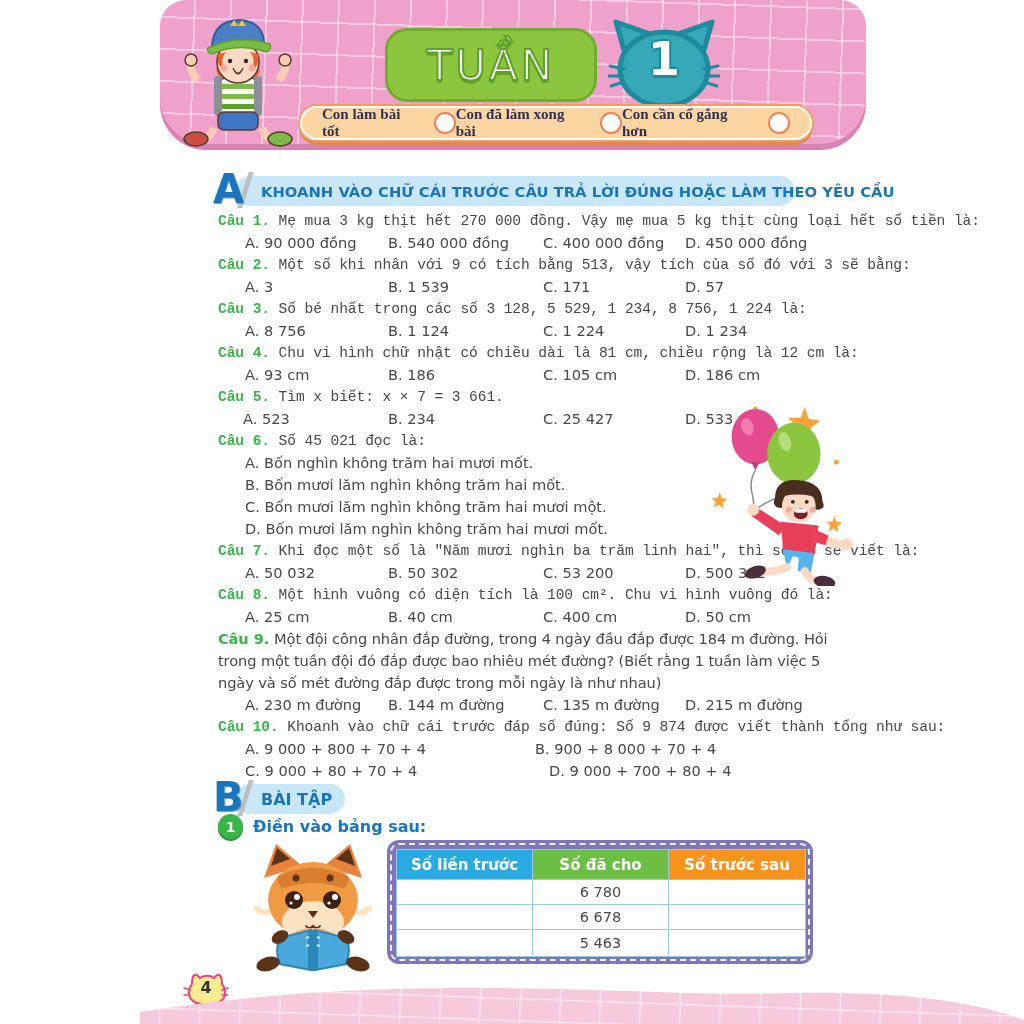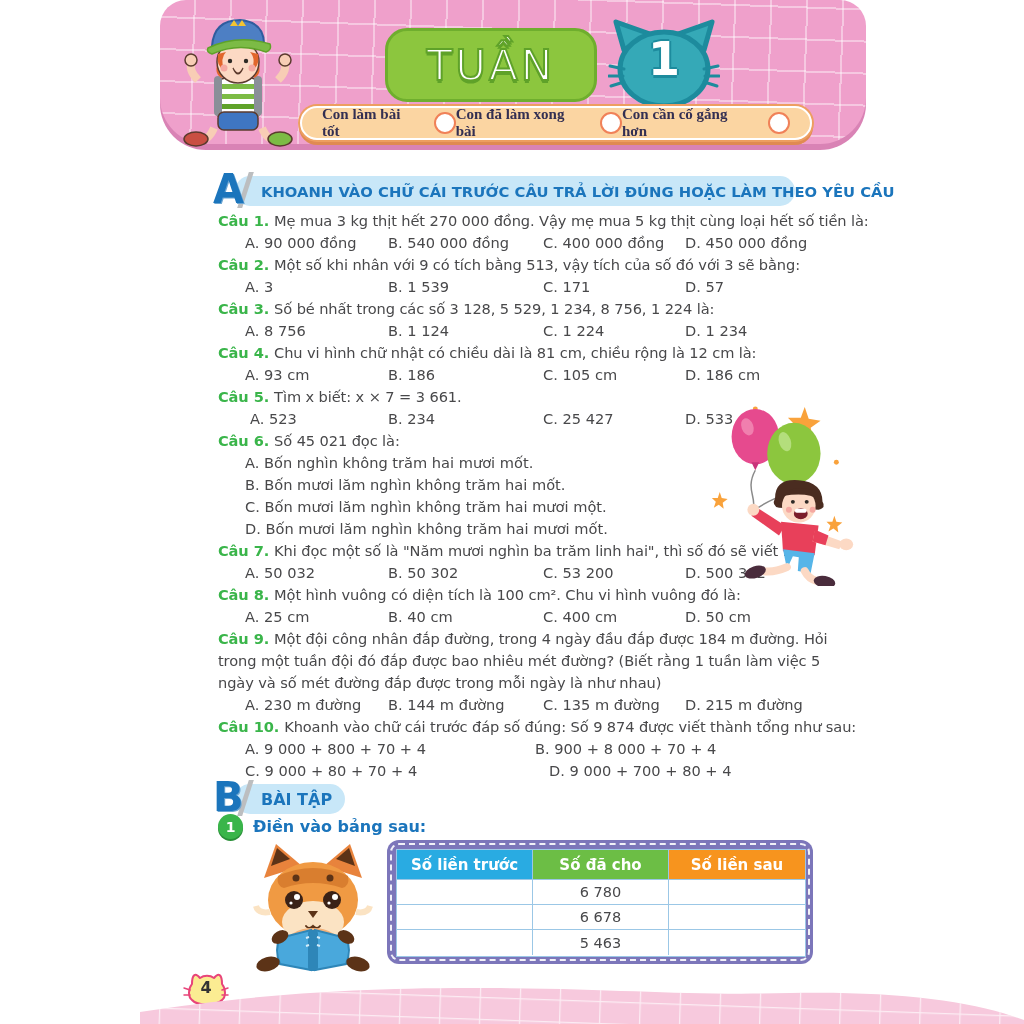--- a/index.html
+++ b/index.html
@@ -34,21 +34,21 @@
   .sec-head{position:absolute;left:213px;height:40px;}
   .sec-head .pill{position:absolute;left:22px;top:4px;height:30px;background:#C8E7F8;border-radius:16px;
     display:flex;align-items:center;padding:0 20px 0 26px;color:#1B75BC;font-weight:700;font-size:14.8px;white-space:nowrap;}
   .sec-head .big-letter{position:absolute;left:0;top:-6px;font-size:40px;font-weight:700;color:#1B75BC;z-index:2;
     text-shadow:1px 1px 0 #6da6d2;}
   .sec-head .slash{position:absolute;left:30px;top:0;width:5px;height:36px;background:#BCBEC0;transform:skewX(-18deg);z-index:1;}
 
   
   .questions{position:absolute;left:218px;top:210px;width:614px;font-size:14.6px;line-height:22px;color:#48484A;}
   .q-text{letter-spacing:-0.1px;}
-  .q-text.nowrap{white-space:nowrap;}
+  .q-text.nowrap{white-space:nowrap;font-family:Liberation Mono, monospace;}
   .q-label{color:#3AB54A;font-weight:700;}
   .opt-row{position:relative;height:22px;}
   .opt-row .opt{position:absolute;top:0;white-space:nowrap;}
   .opt-line{padding-left:27px;}
 
   
   .ex-row{position:absolute;left:218px;top:814px;display:flex;align-items:center;gap:10px;}
   .ex-num{width:25px;height:25px;border-radius:50%;background:#3AB54A;color:#fff;font-weight:700;font-size:14px;
     display:flex;align-items:center;justify-content:center;box-shadow:0 2px 0 #2a8f38;}
   .ex-prompt{color:#1B75BC;font-weight:700;font-size:16px;}
@@ -190,21 +190,21 @@
         <div class="opt-row">
           <span class="opt" style="left: 27px;">A. 93 cm</span>
           <span class="opt" style="left: 170px;">B. 186</span>
           <span class="opt" style="left: 325px;">C. 105 cm</span>
           <span class="opt" style="left: 467px;">D. 186 cm</span>
         </div>
       </div>
       <div class="question">
         <div class="q-text nowrap"><span class="q-label">Câu 5. </span><span class="q-body">Tìm x biết: x × 7 = 3 661.</span></div>
         <div class="opt-row">
-          <span class="opt" style="left: 32px;">A. 523</span>
+          <span class="opt" style="left: 25px;">A. 523</span>
           <span class="opt" style="left: 170px;">B. 234</span>
           <span class="opt" style="left: 325px;">C. 25 427</span>
           <span class="opt" style="left: 467px;">D. 533</span>
         </div>
       </div>
       <div class="question">
         <div class="q-text nowrap"><span class="q-label">Câu 6. </span><span class="q-body">Số 45 021 đọc là:</span></div>
         <div class="opt-line">A. Bốn nghìn không trăm hai mươi mốt.</div>
         <div class="opt-line">B. Bốn mươi lăm nghìn không trăm hai mốt.</div>
         <div class="opt-line">C. Bốn mươi lăm nghìn không trăm hai mươi một.</div>
@@ -328,21 +328,21 @@
     <ellipse cx="42" cy="95" rx="9" ry="6" fill="#5C3317" transform="rotate(-30 42 95)"></ellipse>
     <ellipse cx="108" cy="95" rx="9" ry="6" fill="#5C3317" transform="rotate(30 108 95)"></ellipse>
     <ellipse cx="30" cy="122" rx="12" ry="7" fill="#5C3317" transform="rotate(-15 30 122)"></ellipse>
     <ellipse cx="120" cy="122" rx="12" ry="7" fill="#5C3317" transform="rotate(15 120 122)"></ellipse>
   </svg>
 
   <div class="table-card">
     <div class="wtable">
         <div class="cell th" style="background: rgb(41, 171, 226);">Số liền trước</div>
         <div class="cell th" style="background: rgb(108, 190, 69);">Số đã cho</div>
-        <div class="cell th" style="background: rgb(247, 148, 30);">Số liền sau</div>
+        <div class="cell th" style="background: rgb(247, 148, 30);">Số trước sau</div>
         <div class="cell"></div>
         <div class="cell">6 780</div>
         <div class="cell"></div>
         <div class="cell"></div>
         <div class="cell">6 678</div>
         <div class="cell"></div>
         <div class="cell lastrow"></div>
         <div class="cell lastrow">5 463</div>
         <div class="cell lastrow"></div>
       </div>

